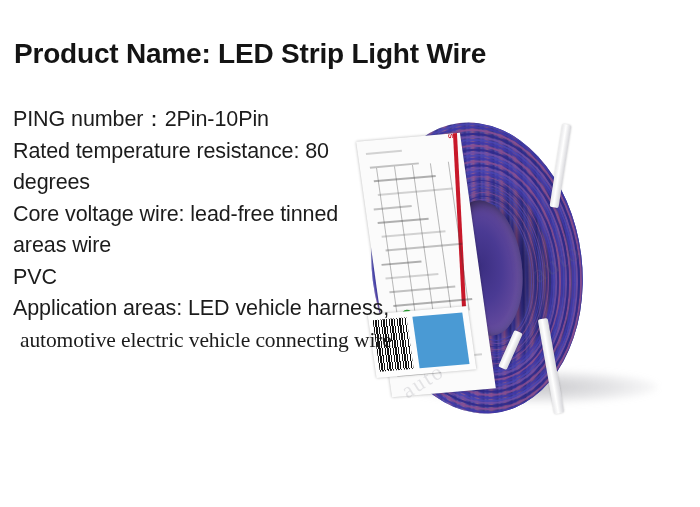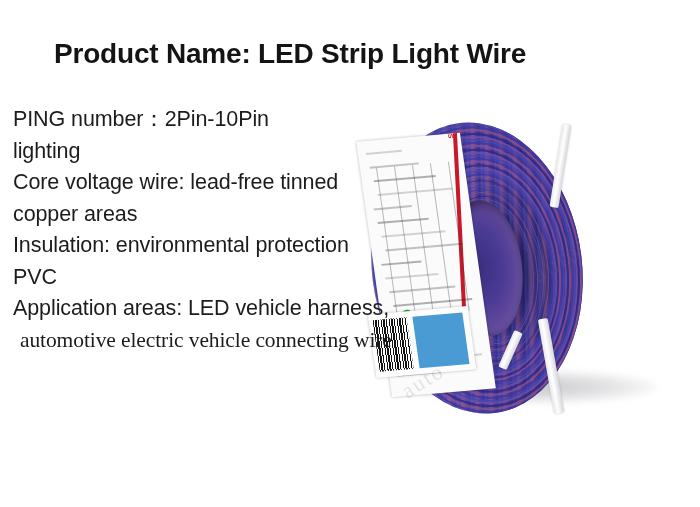--- a/index.html
+++ b/index.html
@@ -26,21 +26,20 @@
   #product-title {
     position: absolute;
     left: 14px;
     top: 38px;
     font-size: 28px;
     font-weight: bold;
     color: #141414;
     letter-spacing: -0.2px;
     white-space: nowrap;
     z-index: 5;
-    margin-left: 40px;
   }
 
   
   #spec-list {
     position: absolute;
     left: 13px;
     top: 104px;
     width: 500px;
     z-index: 6;
     list-style: none;
@@ -288,24 +287,24 @@
 </style>
 </head>
 <body>
 
 <div id="page">
 
   <div id="product-title">Product Name: LED Strip Light Wire</div>
 
   <ul id="spec-list">
       <li>PING number：2Pin-10Pin</li>
-      <li>lighting</li>
+      <li>Rated temperature resistance: 80</li>
+      <li>degrees</li>
       <li>Core voltage wire: lead-free tinned</li>
-      <li>copper areas</li>
-      <li>Insulation: environmental protection</li>
+      <li>areas wire</li>
       <li>PVC</li>
       <li>Application areas: LED vehicle harness,</li>
       <li class="indented">automotive electric vehicle connecting wire</li>
     </ul>
 
   <div id="product-photo">
 
     <div class="shadow"></div>
 
     <div class="coil"></div>

